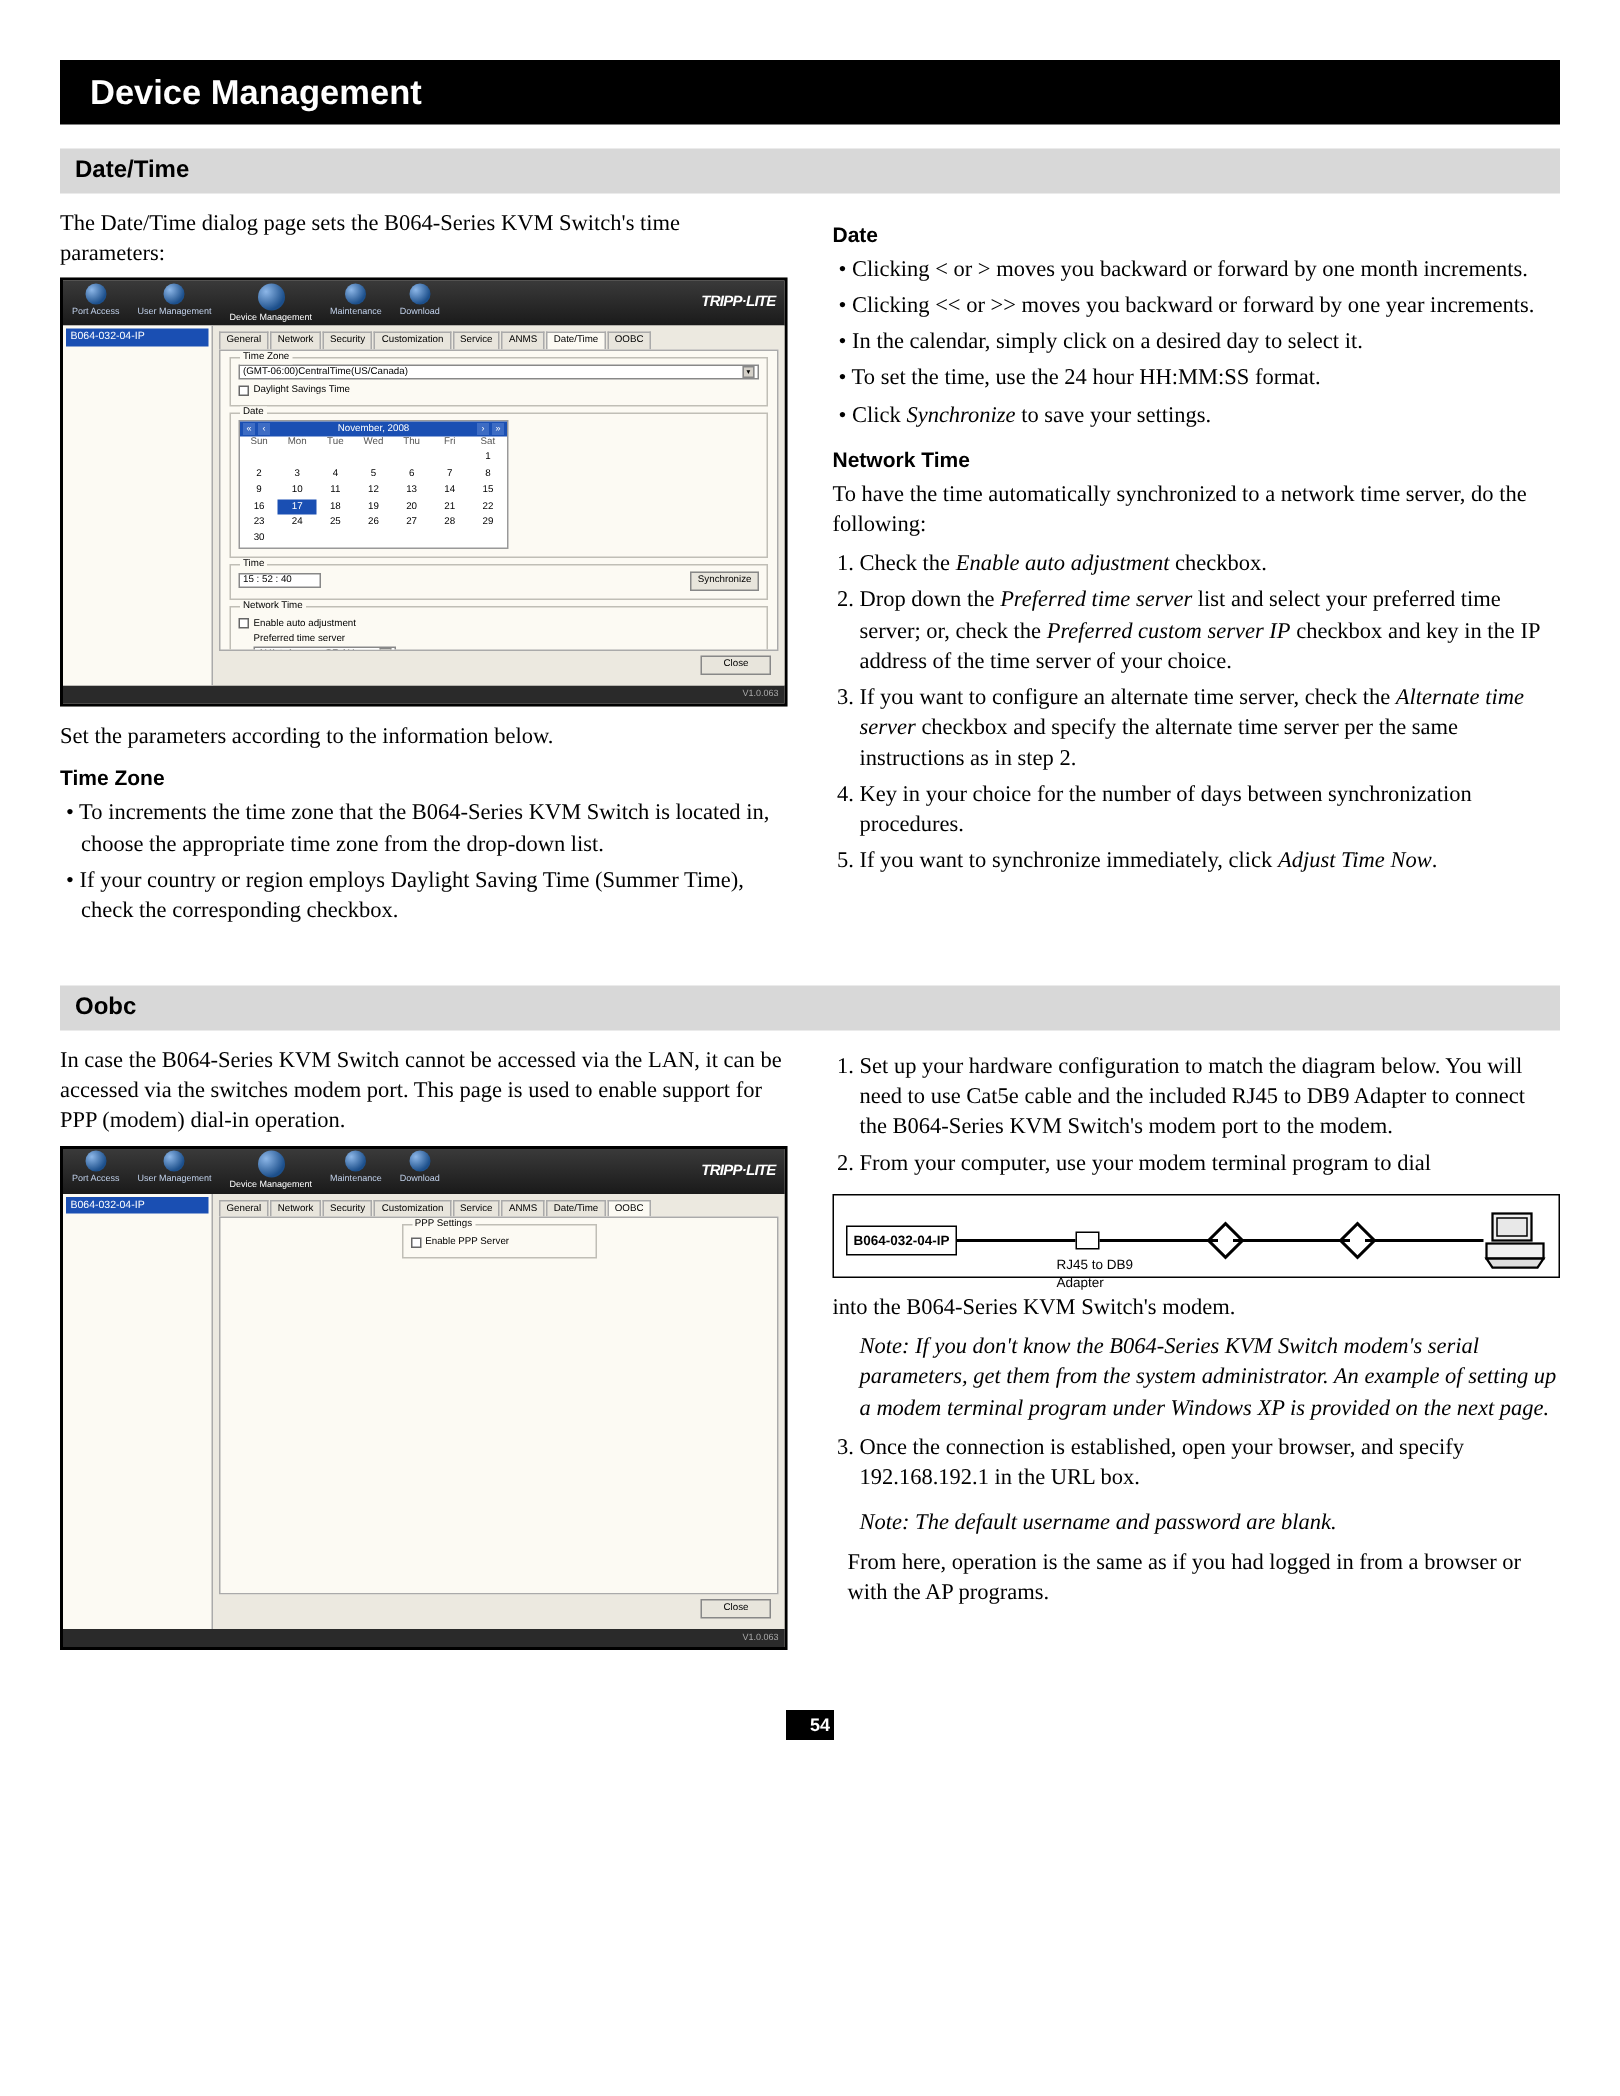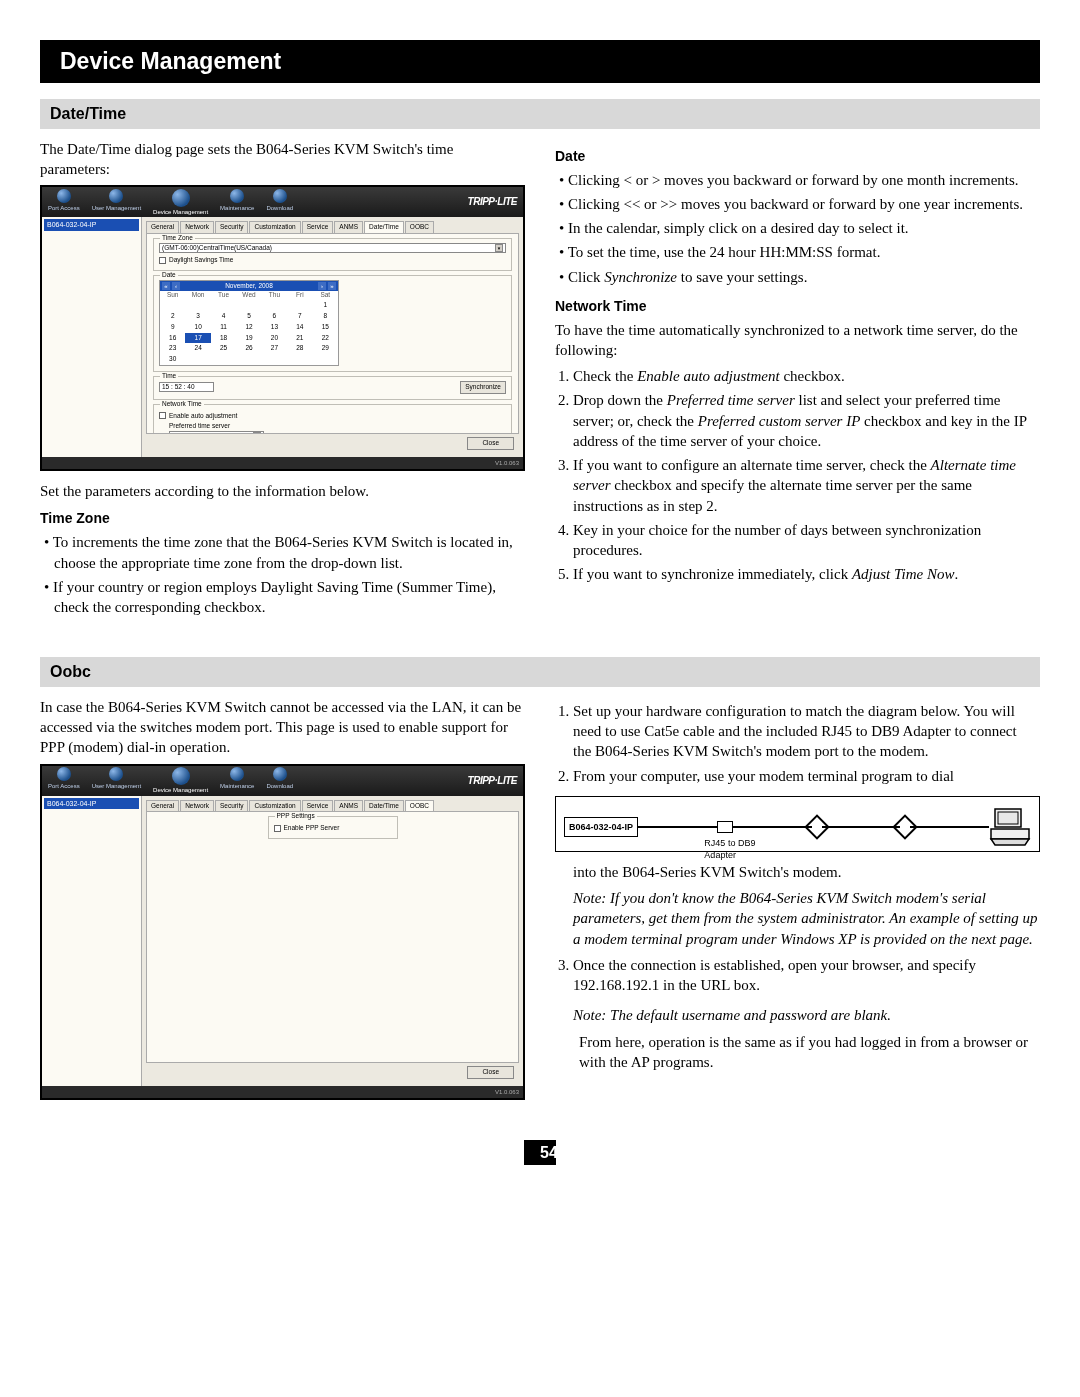--- a/index.html
+++ b/index.html
@@ -149,21 +149,21 @@
   .dia-line { height: 2px; background: #000; flex: 1; min-width: 18px; }
   .dia-sq {
     width: 18px; height: 18px; border: 2px solid #000; transform: rotate(45deg);
     margin: 0 -4px;
   }
   .dia-svg { flex-shrink: 0; }
 
   .page-num {
     background: #000; color: #fff; width: 28px; text-align: center;
     margin: 30px auto 0 auto; font-family: Arial, sans-serif; font-weight: bold;
-    font-size: 16px; padding: 2px 16px;
+    font-size: 12px; padding: 2px 16px;
   }
 </style>
 </head>
 <body>
 
 <div class="title-bar">
   <span>Device Management</span>
 </div>
 
 <div class="section-bar">
@@ -427,23 +427,23 @@
       <div class="dia-sq"></div>
       <div class="dia-line"></div>
       <svg class="dia-svg" width="42" height="40" viewBox="0 0 42 40">
         <rect x="6" y="2" width="26" height="18" fill="#f0f0f0" stroke="#000" stroke-width="1.5"></rect>
         <rect x="9" y="5" width="20" height="12" fill="#e8e8e8" stroke="#000"></rect>
         <rect x="2" y="22" width="38" height="10" fill="#f0f0f0" stroke="#000" stroke-width="1.5"></rect>
         <polygon points="2,32 40,32 36,38 6,38" fill="#ddd" stroke="#000" stroke-width="1.5"></polygon>
       </svg>
     </div>
 
-    <p style="margin-left:18px">into the B064-Series KVM Switch's modem.</p>
+    <p style="">into the B064-Series KVM Switch's modem.</p>
     <p class="ital" style="margin-left:18px">Note: If you don't know the B064-Series KVM Switch modem's serial parameters, get them from the system administrator. An example of setting up a modem terminal program under Windows XP is provided on the next page.</p>
     <ol class="num-list" start="3">
       <li>Once the connection is established, open your browser, and specify 192.168.192.1 in the URL box.</li>
     </ol>
     <p class="ital" style="margin-left:18px">Note: The default username and password are blank.</p>
-    <p style="margin-left:24px">From here, operation is the same as if you had logged in from a browser or with the AP programs.</p>
+    <p style="margin-left:10px">From here, operation is the same as if you had logged in from a browser or with the AP programs.</p>
   </div>
 </div>
 
 <div class="page-num">54</div>
 
 </body></html>

